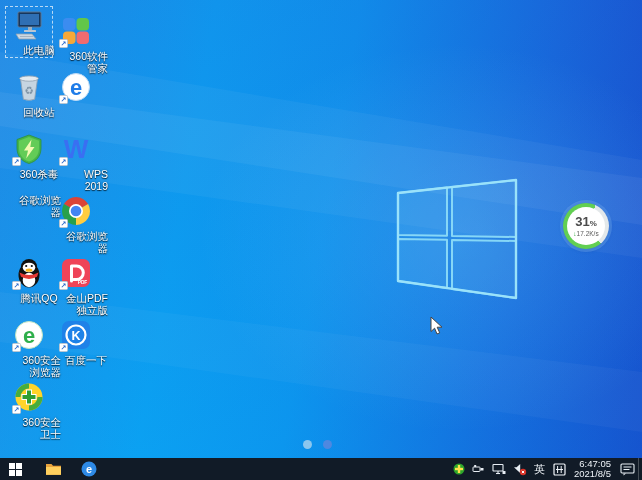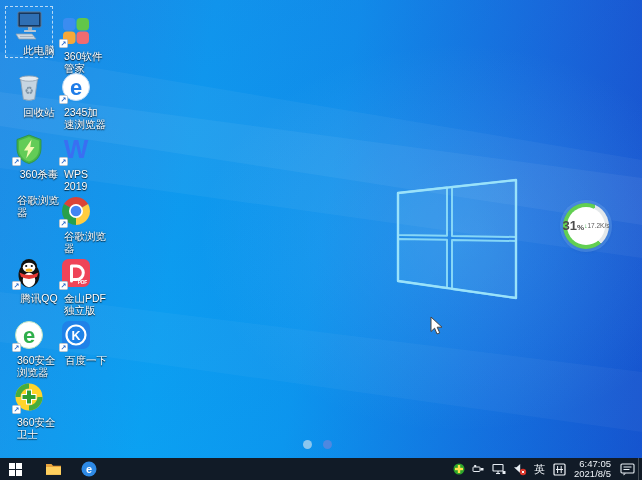--- a/index.html
+++ b/index.html
@@ -14,33 +14,33 @@
       linear-gradient(to bottom, rgba(40,90,215,0.16), rgba(0,175,255,0.12)),
       linear-gradient(100deg, #1f90e6 0%, #0c9ff0 30%, #0d93ec 50%, #1668da 78%, #1848c8 100%);
   }
   .beams { position:absolute; left:0; top:0; pointer-events:none; }
   .winlogo { position:absolute; left:390px; top:172px; pointer-events:none; }
 
   
   .cell { position:absolute; width:64px; display:flex; flex-direction:column; align-items:center; cursor:default; }
   .iconbox { position:relative; width:36px; height:36px; display:flex; align-items:center; justify-content:center; }
   .iconbox svg { display:block; }
-  .cell .label { margin-top:1px; max-width:64px; font-size:10.5px; line-height:12px; text-align:left;
+  .cell .label { margin-top:1px; max-width:64px; font-size:10.5px; line-height:12px; text-align:right;
     color:#fff; text-shadow:0 1px 1px rgba(0,0,0,.75), 0 0 2px rgba(0,0,0,.5); overflow-wrap:break-word;margin-left:20px; }
   .shortcut { position:absolute; left:1px; bottom:1px; width:9px; height:9px; background:#fff; border-radius:1.5px;
     border:0.5px solid #b9c6d2; display:flex; align-items:center; justify-content:center;
     font-size:7px; line-height:9px; color:#1e62c8; font-weight:bold; }
   .selbox { position:absolute; left:8px; right:8px; top:-1px; bottom:-2px; border:1px dashed rgba(255,255,255,.68); pointer-events:none; }
 
   
   .pwidget { position:absolute; left:563px; top:203px; width:46px; height:46px; border-radius:50%;
     background:conic-gradient(from 140deg, #62cf52 0 68%, #e3e8ea 68% 100%);
     box-shadow:0 0 0 3px rgba(100,160,235,.45), 0 1px 4px rgba(0,40,110,.35); cursor:pointer; }
   .pwidget .inner { position:absolute; inset:4px; border-radius:50%; background:#fff;
-    display:flex; flex-direction:row; align-items:center; justify-content:center; }
+    display:flex; flex-direction:column; align-items:center; justify-content:center; }
   .pwidget .pct { font-size:13px; font-weight:bold; color:#4b4b4b; line-height:13px; }
   .pwidget .pct .unit { font-size:8px; font-weight:bold; }
   .pwidget .speed { font-size:6.5px; color:#5a5a5a; line-height:8px; }
   .pwidget .speed .arr { color:#35ab44; font-weight:bold; }
 
   
   .dot { position:absolute; top:440px; width:9px; height:9px; border-radius:50%; cursor:pointer; }
   .dot1 { left:303px; background:#8cc6ee; }
   .dot2 { left:323px; background:#4e88e0; }
 
@@ -181,21 +181,20 @@
     </div>
 
     <div class="cell" style="left:44px; top:69px;">
       <div class="iconbox">
           <svg width="32" height="32" viewBox="0 0 32 32">
         <circle cx="16" cy="16" r="13.5" fill="#fff" stroke="#bcd9f6" stroke-width="1"></circle>
         <text x="16" y="24" font-size="22" font-weight="bold" text-anchor="middle" fill="#1f7ce8">e</text>
       </svg>
           <div class="shortcut">↗</div>
         </div>
-      <div class="label">2345加速浏览器</div>
     </div>
 
     <div class="cell" style="left:44px; top:131px;">
       <div class="iconbox">
           <svg width="32" height="32" viewBox="0 0 32 32">
         <text x="16" y="25" font-size="26" font-weight="bold" text-anchor="middle" fill="#3a6ff2">W</text>
       </svg>
           <div class="shortcut">↗</div>
         </div>
       <div class="label">WPS 2019</div>

